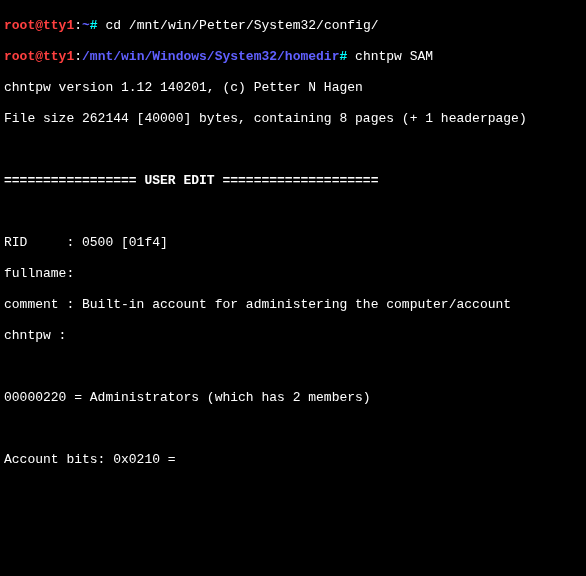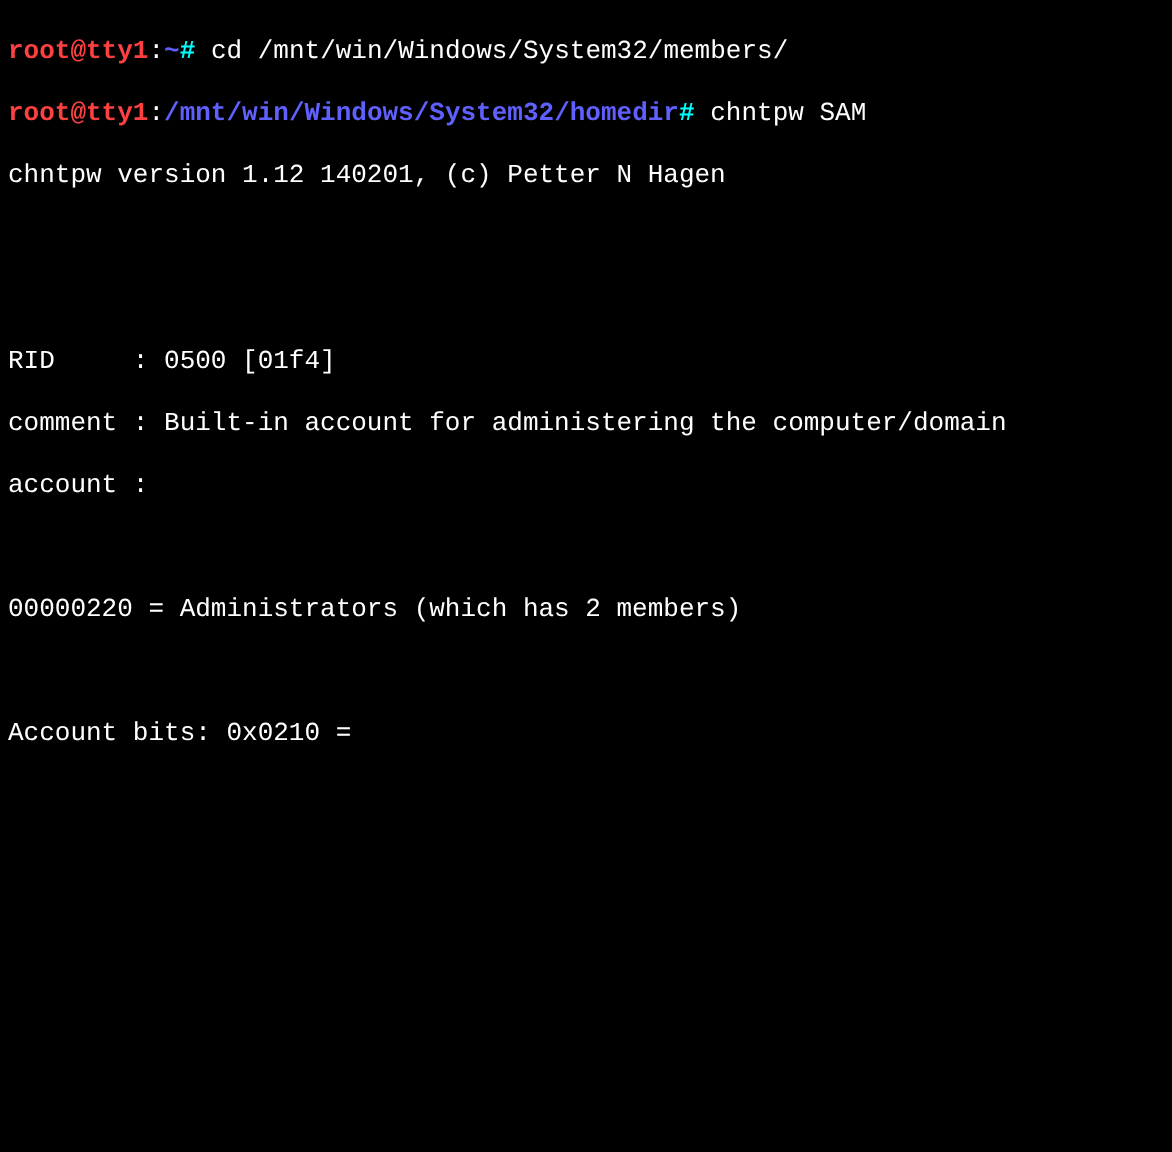--- a/index.html
+++ b/index.html
@@ -20,28 +20,31 @@
   }
   .red { color: #ff4040; font-weight: bold; margin-top: 23px; }
   .blue { color: #6060ff; font-weight: bold; }
   .cyan { color: #00ffff; font-weight: bold; }
   .bold { font-weight: bold; }
 </style>
 </head>
 <body>
 
 <div class="terminal">
-<div><span class="red">root@tty1</span><span>:</span><span class="blue">~</span><span class="cyan">#</span><span> </span><span>cd /mnt/win/Windows/System32/members/</span></div>
+<div><span class="red">root@tty1</span><span>:</span><span class="blue">~</span><span class="cyan">#</span><span> </span><span>cd /mnt/win/Petter/System32/config/</span></div>
 <div><span class="red">root@tty1</span><span>:</span><span class="blue">/mnt/win/Windows/System32/homedir</span><span class="cyan">#</span><span> </span><span>chntpw SAM</span></div>
 <div>chntpw version 1.12 140201, (c) Petter N Hagen</div>
+<div>File size 262144 [40000] bytes, containing 8 pages (+ 1 headerpage)</div>
 <div>&nbsp;</div>
+<div class="bold">================= USER EDIT ====================</div>
 <div>&nbsp;</div>
 <div>RID     : 0500 [01f4]</div>
-<div>comment : Built-in account for administering the computer/domain</div>
-<div>account :</div>
+<div>fullname:</div>
+<div>comment : Built-in account for administering the computer/account</div>
+<div>chntpw :</div>
 <div>&nbsp;</div>
 <div>00000220 = Administrators (which has 2 members)</div>
 <div>&nbsp;</div>
 <div>Account bits: 0x0210 =</div>
 
 
 
 
 
 

